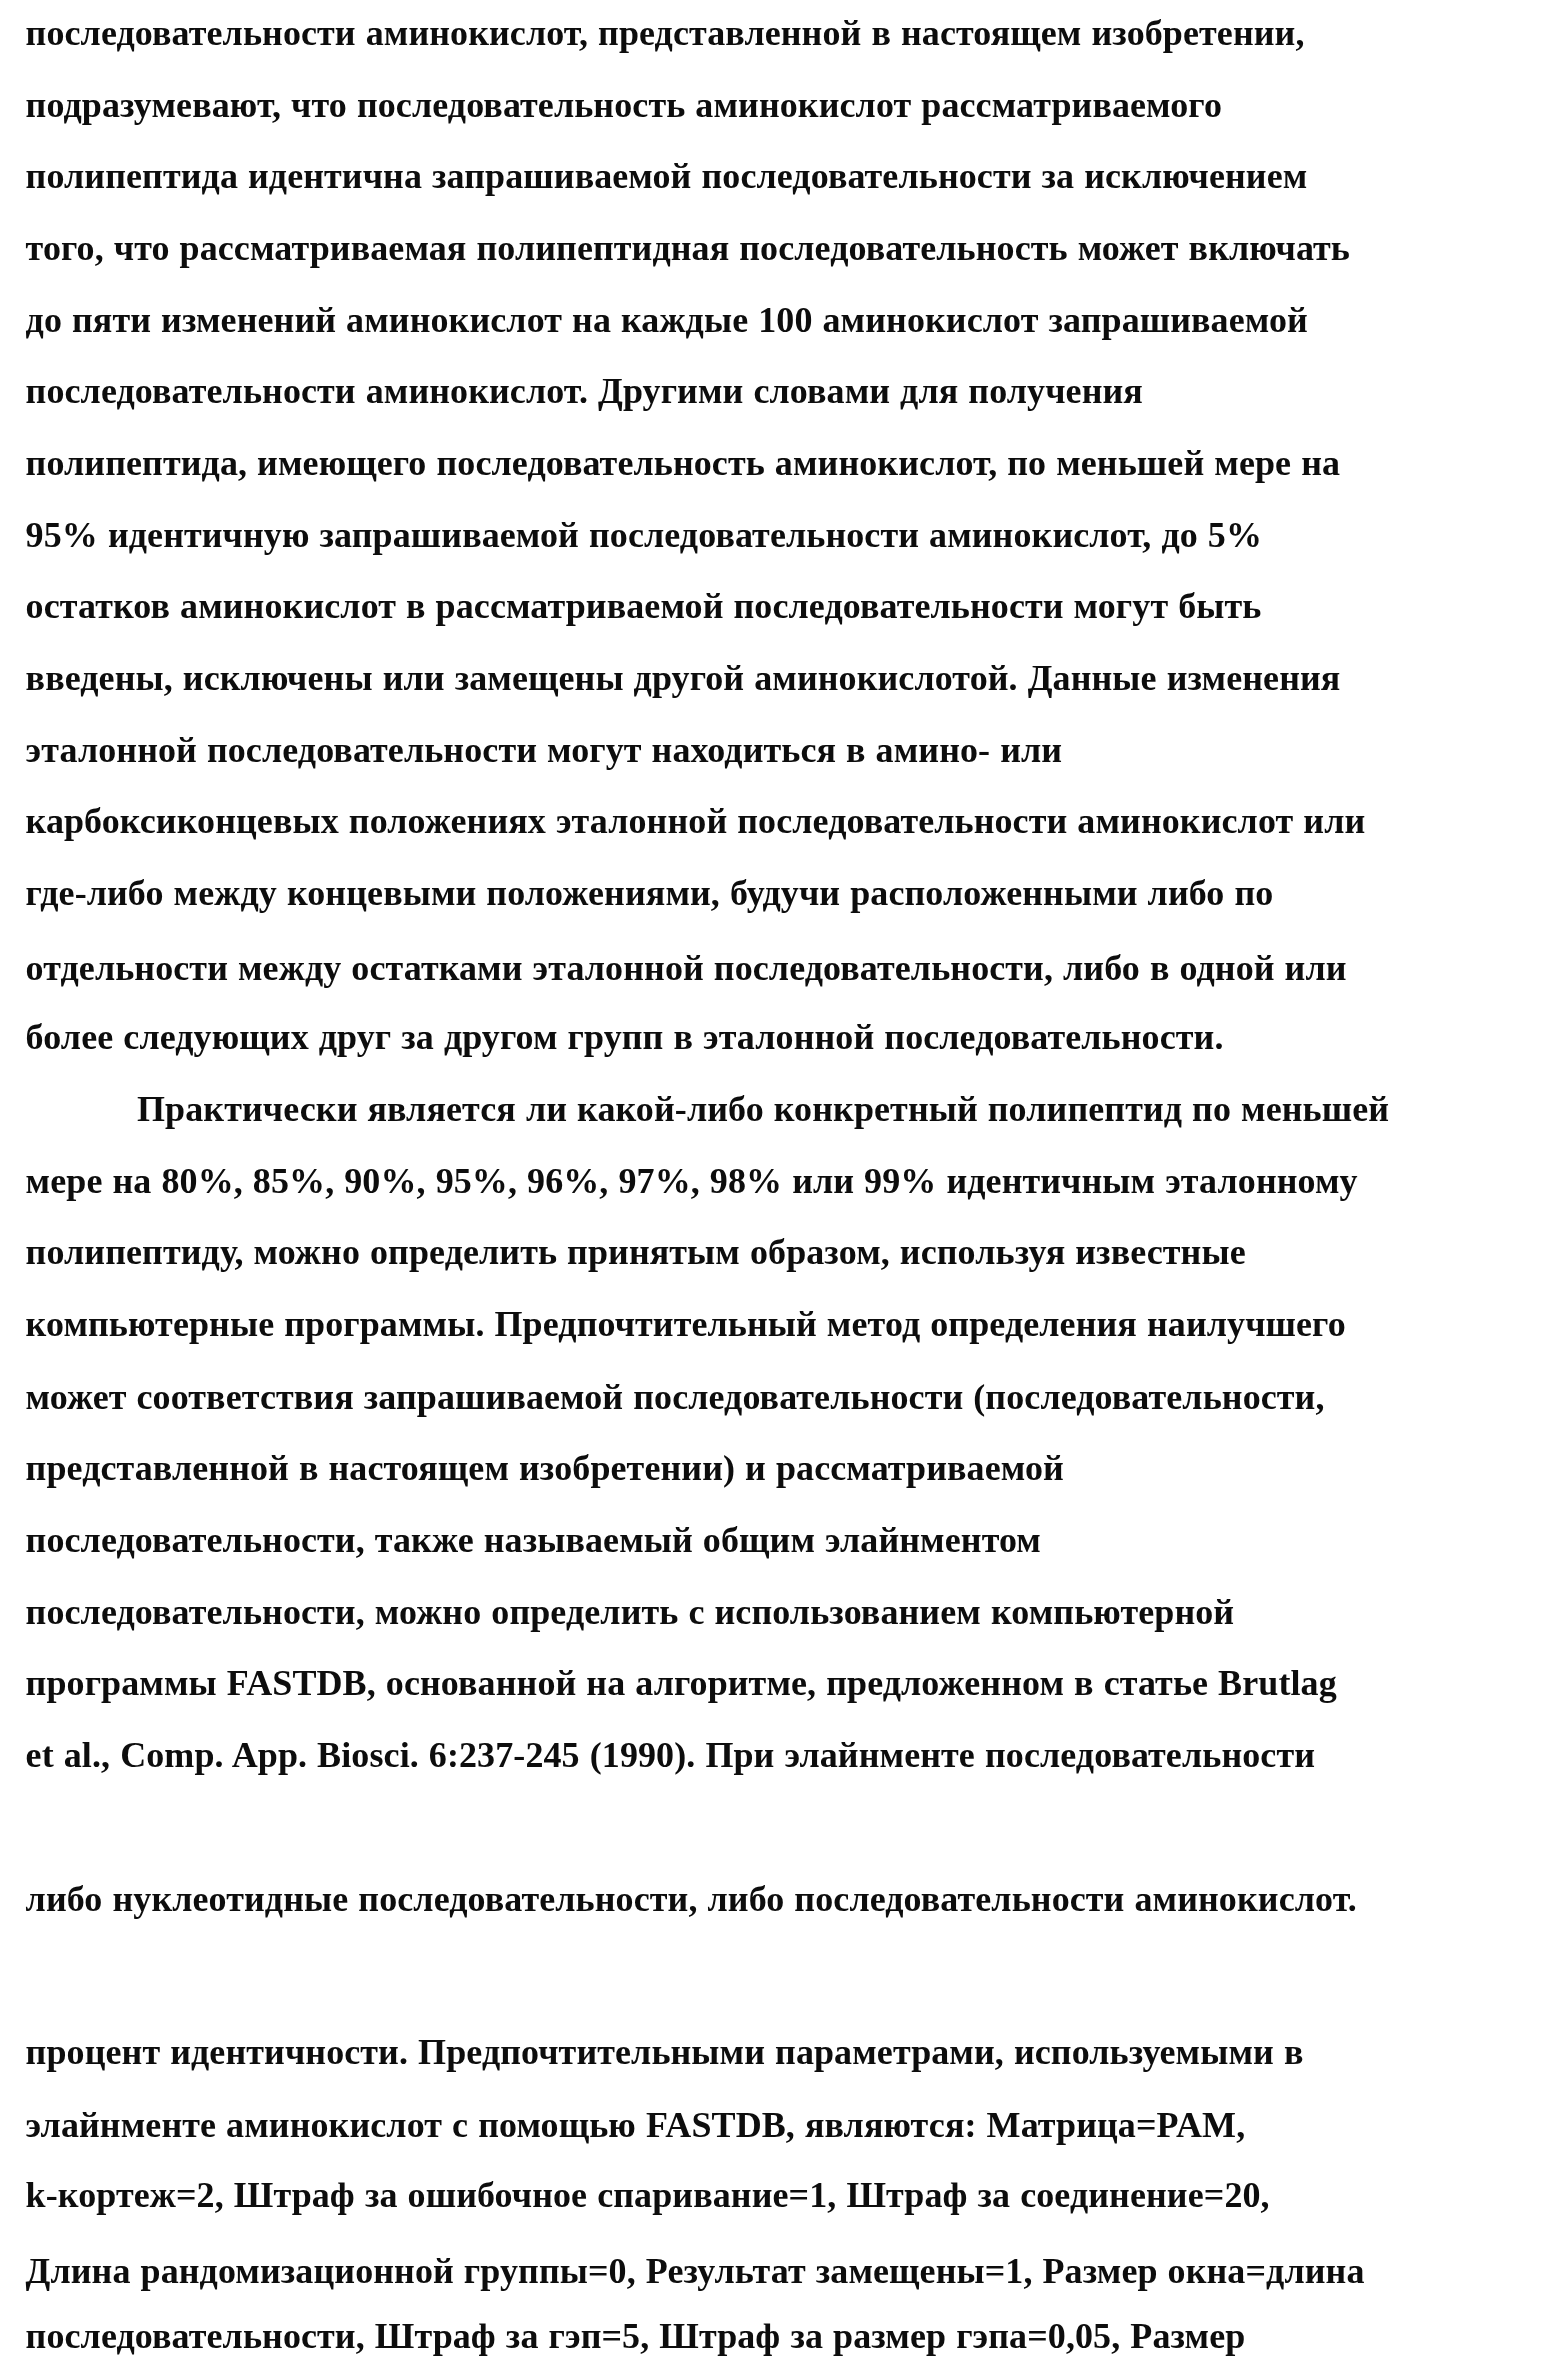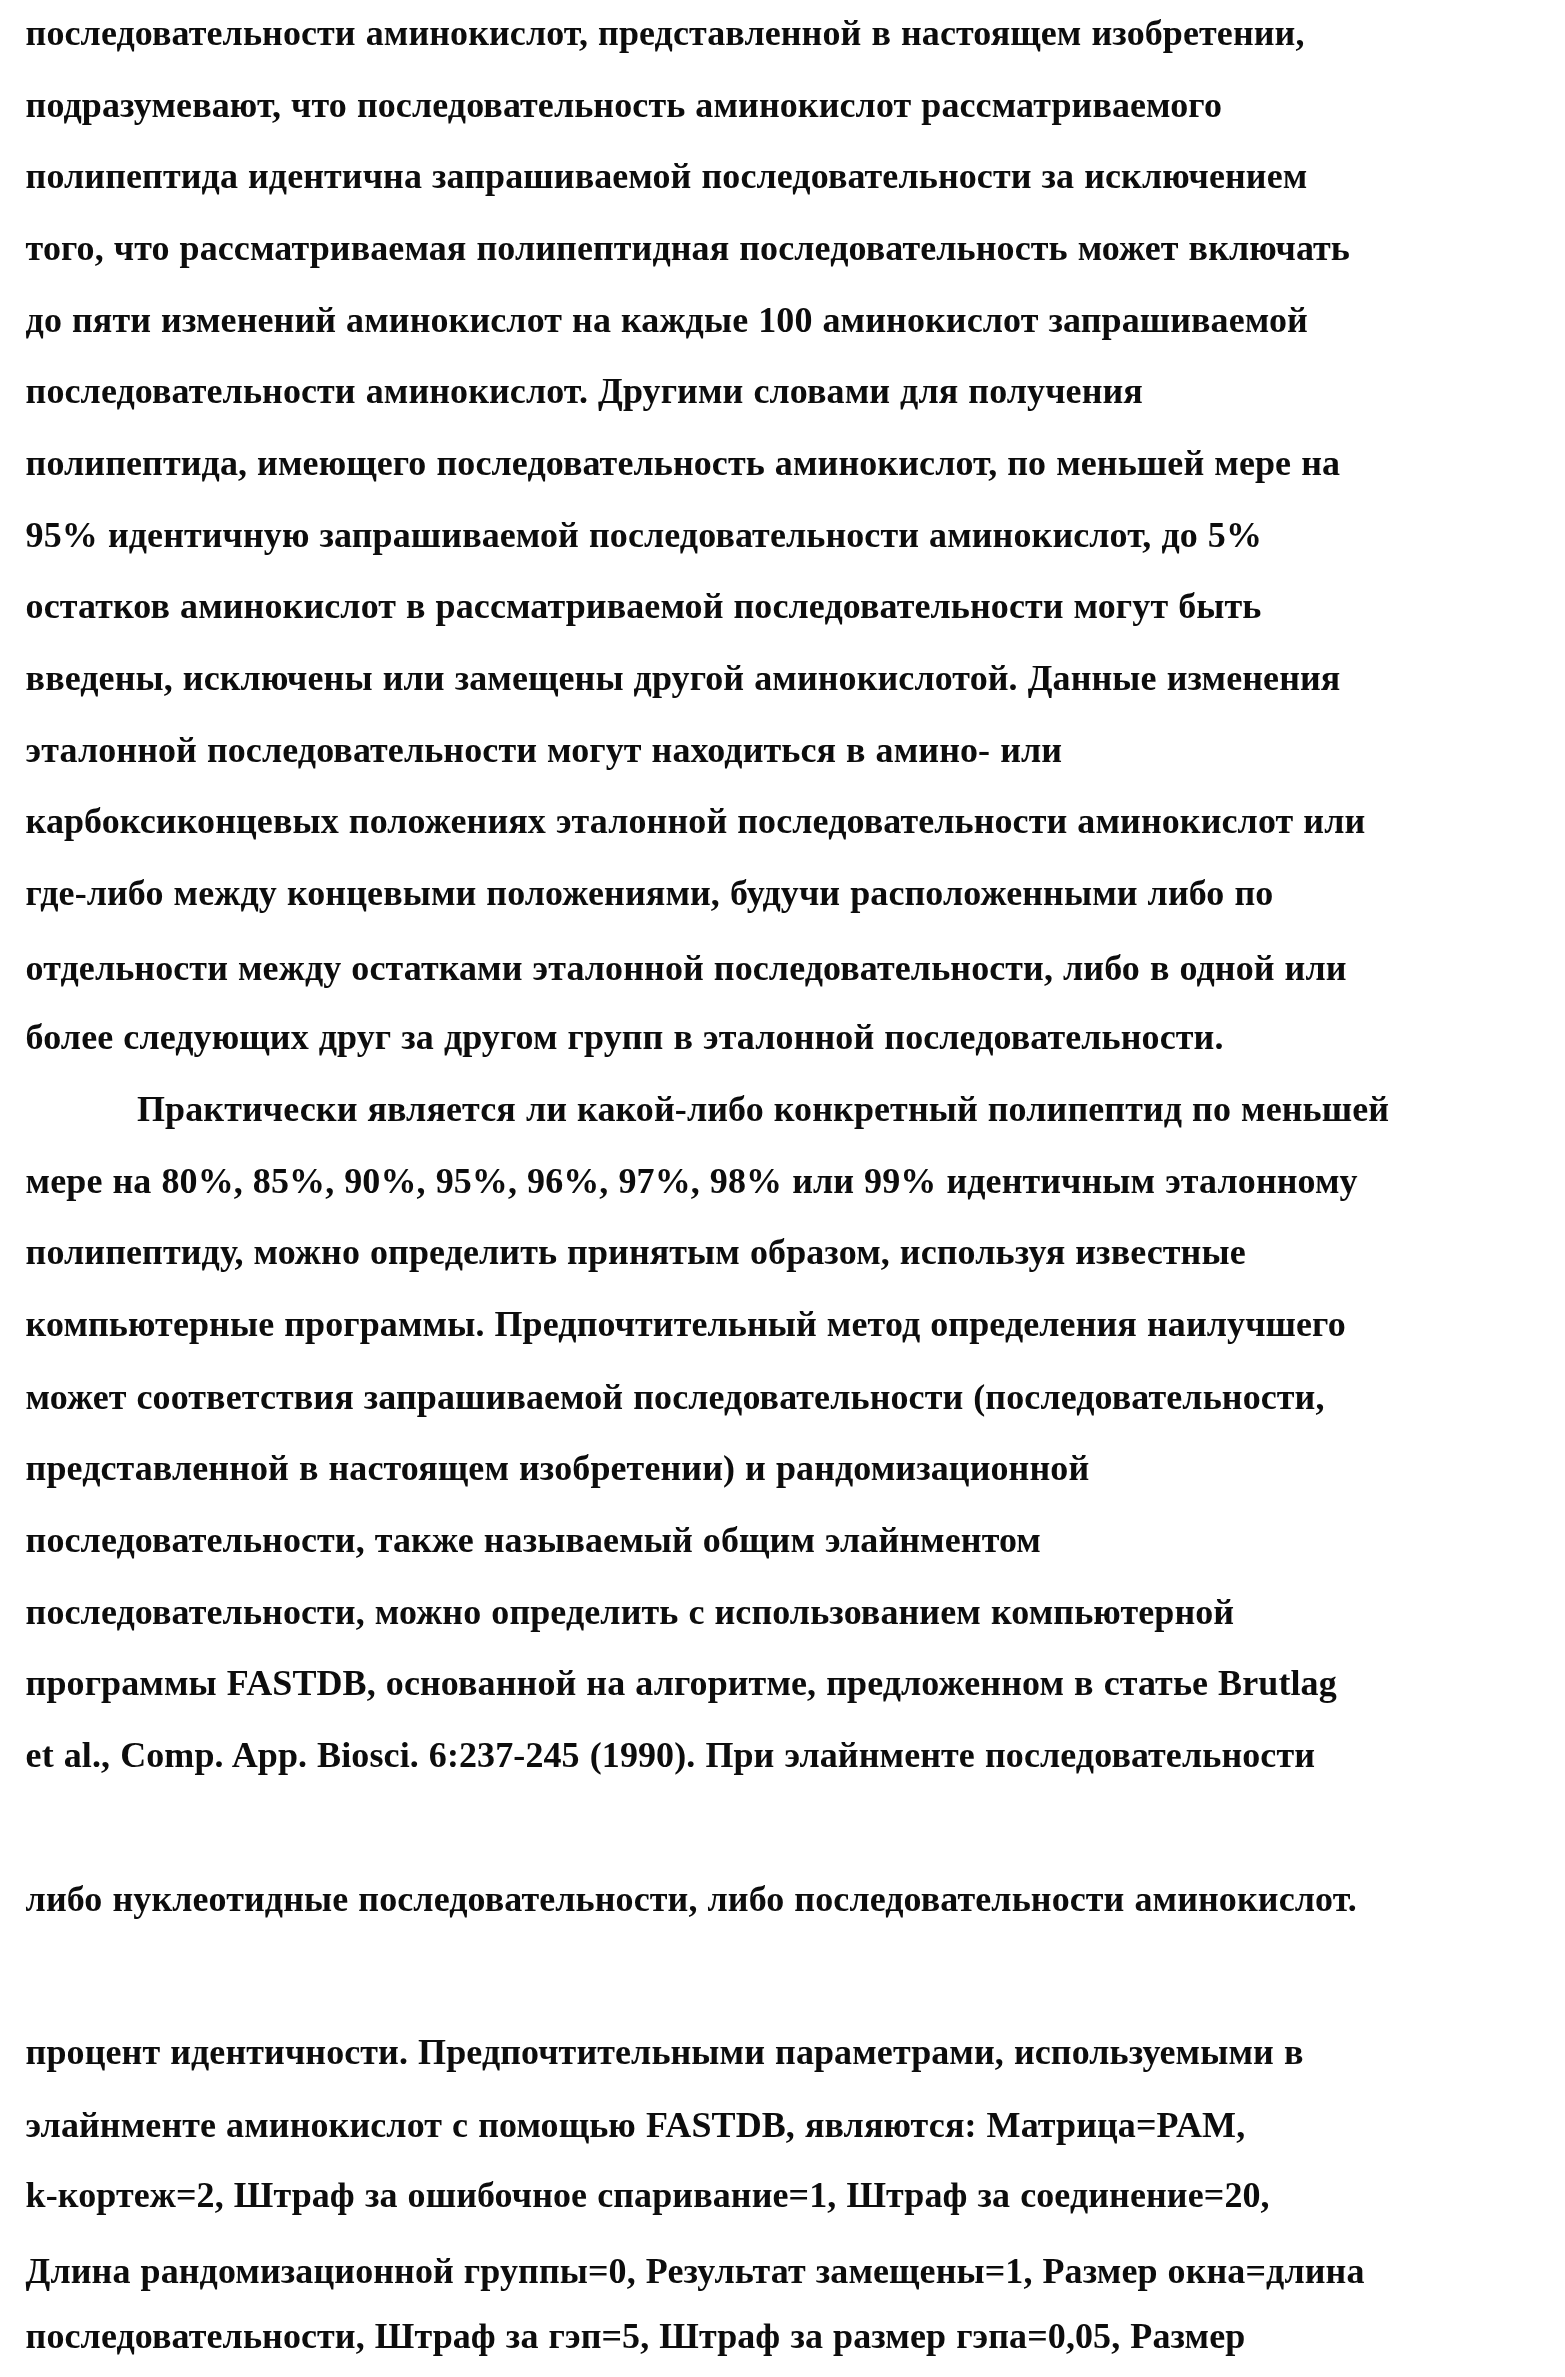--- a/index.html
+++ b/index.html
@@ -57,21 +57,21 @@
   <div class="line" style="top:800px">карбоксиконцевых положениях эталонной последовательности аминокислот или</div>
   <div class="line" style="top:872px">где-либо между концевыми положениями, будучи расположенными либо по</div>
   <div class="line" style="top:947px">отдельности между остатками эталонной последовательности, либо в одной или</div>
   <div class="line" style="top:1016px">более следующих друг за другом групп в эталонной последовательности.</div>
 
   <div class="line indent" style="top:1088px">Практически является ли какой-либо конкретный полипептид по меньшей</div>
   <div class="line" style="top:1160px">мере на 80%, 85%, 90%, 95%, 96%, 97%, 98% или 99% идентичным эталонному</div>
   <div class="line" style="top:1231px">полипептиду, можно определить принятым образом, используя известные</div>
   <div class="line" style="top:1303px">компьютерные программы. Предпочтительный метод определения наилучшего</div>
   <div class="line" style="top:1376px">может соответствия запрашиваемой последовательности (последовательности,</div>
-  <div class="line" style="top:1447px">представленной в настоящем изобретении) и рандомизационной</div>
+  <div class="line" style="top:1447px">представленной в настоящем изобретении) и рассматриваемой</div>
   <div class="line" style="top:1519px">последовательности, также называемый общим элайнментом</div>
   <div class="line" style="top:1591px">последовательности, можно определить с использованием компьютерной</div>
   <div class="line" style="top:1662px">программы FASTDB, основанной на алгоритме, предложенном в статье Brutlag</div>
   <div class="line" style="top:1734px">et al., Comp. App. Biosci. 6:237-245 (1990). При элайнменте последовательности</div>
   <div class="line" style="top:1878px">либо нуклеотидные последовательности, либо последовательности аминокислот.</div>
   <div class="line" style="top:2031px">процент идентичности. Предпочтительными параметрами, используемыми в</div>
   <div class="line" style="top:2104px">элайнменте аминокислот с помощью FASTDB, являются: Матрица=PAM,</div>
   <div class="line" style="top:2174px">k-кортеж=2, Штраф за ошибочное спаривание=1, Штраф за соединение=20,</div>
   <div class="line" style="top:2250px">Длина рандомизационной группы=0, Результат замещены=1, Размер окна=длина</div>
   <div class="line" style="top:2315px">последовательности, Штраф за гэп=5, Штраф за размер гэпа=0,05, Размер</div>

